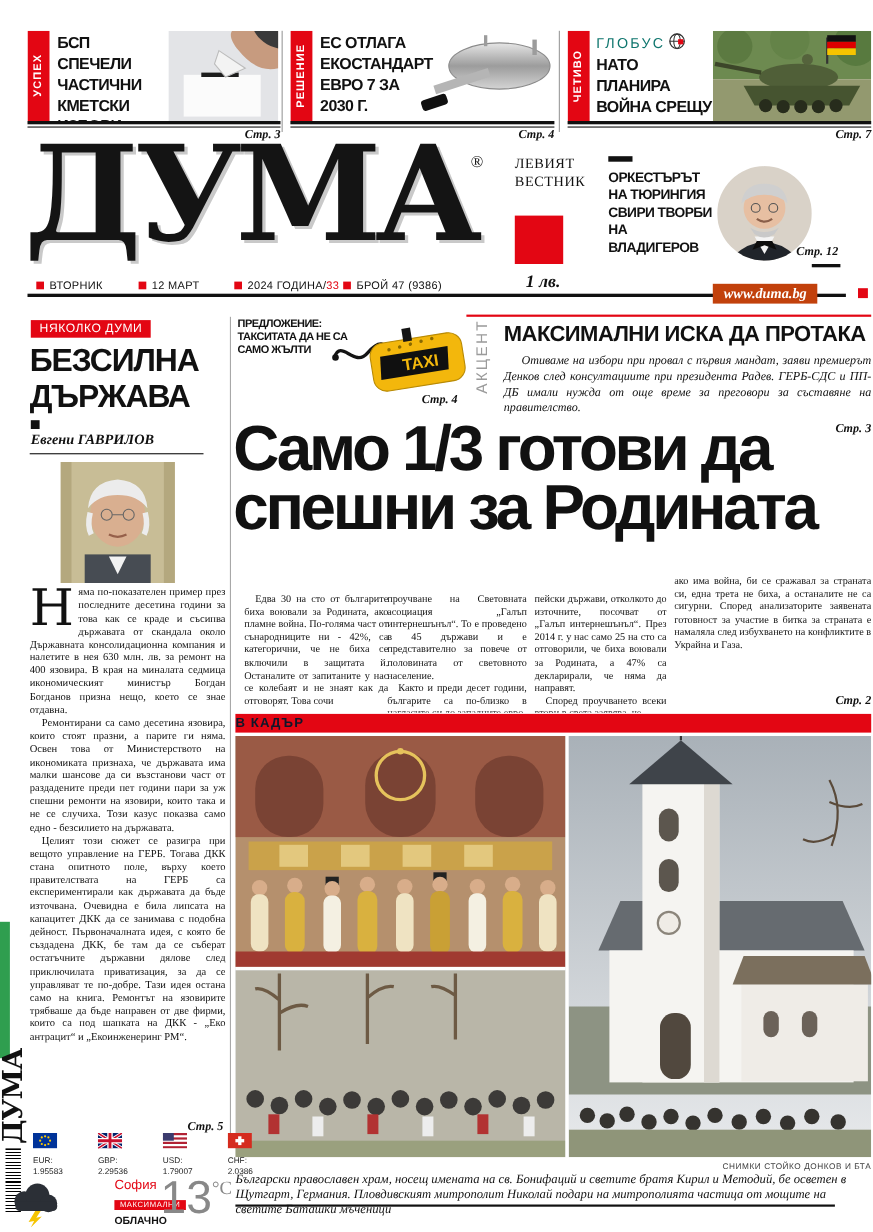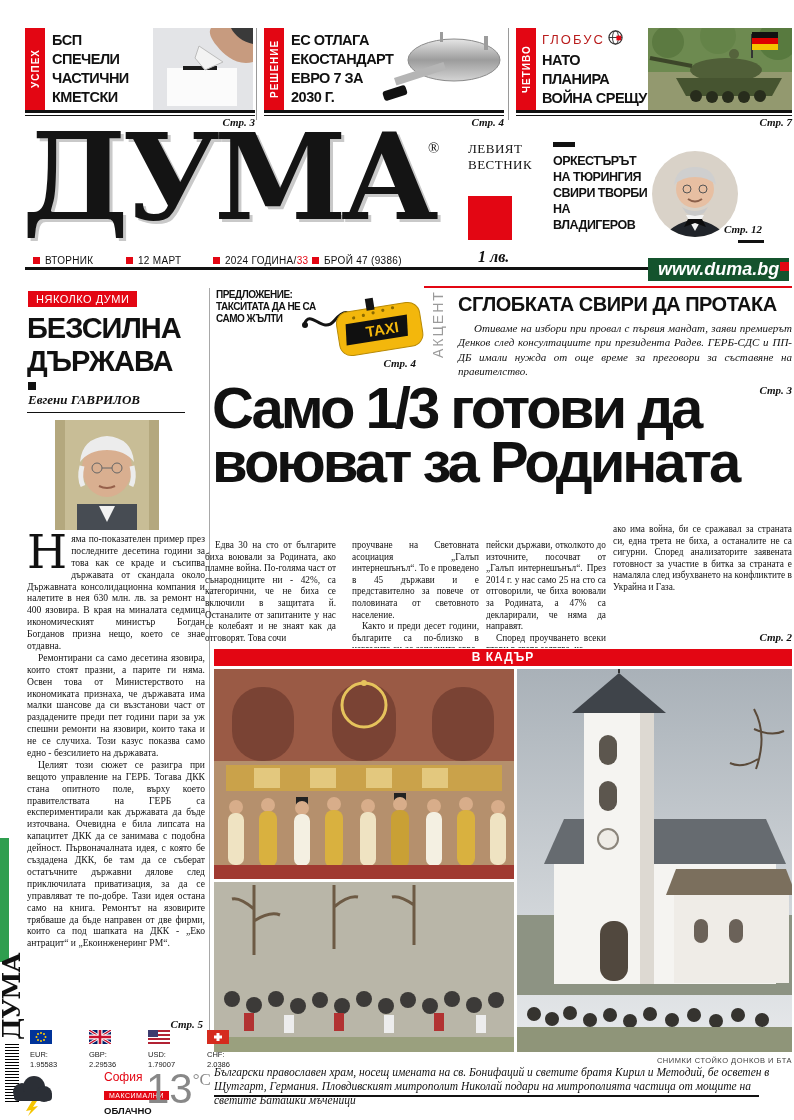--- a/index.html
+++ b/index.html
@@ -23,37 +23,37 @@
   .t-title{font-size:14.5px;padding:3px 4px 0 7px;line-height:1.3}
   .t-photo{flex:1;overflow:hidden}
   .vsep{width:1px;background:#9a9a9a;top:28px;height:92px}
   
   .logo{font-family:"DejaVu Serif",serif;font-weight:bold;font-size:120px;line-height:.82;
         letter-spacing:-6px;color:#141414;text-shadow:3px 3px 0 #c9c9c9}
   .tagline{font-weight:normal;font-size:13px;line-height:1.2;letter-spacing:.5px}
   .promo-title{font-size:12.5px;line-height:1.28}
   .dl-item{font-size:10px;letter-spacing:.3px;white-space:nowrap}
   .sq{display:inline-block;width:7px;height:7px;background:var(--red);margin-right:5px}
-  .sitepill{background:#14532d;color:#fff;font-style:italic;font-weight:bold;font-size:18px;
-            padding:1px 10px;font-family:Liberation Sans, sans-serif}
+  .sitepill{background:#c2410c;color:#fff;font-style:italic;font-weight:bold;font-size:13px;
+            padding:1px 10px;font-family:Liberation Serif, serif}
   
   .kicker{display:inline-block;font-size:11px;padding:2px 8px;letter-spacing:.5px}
   .op-title{font-size:29px;line-height:1.15;letter-spacing:-1px;width:160px}
   .op-body{width:178px;height:482px;overflow:hidden;font-size:9.6px;line-height:1.24}
   .op-body p{margin:0}
   .op-body p.ind{text-indent:11px}
   .dropcap{float:left;font-family:"DejaVu Serif",serif;font-size:46px;line-height:.78;padding:2px 4px 0 0}
   
   .headline{font-size:58px;font-weight:bold;letter-spacing:-3px;line-height:.93;
             font-family:"Liberation Sans",sans-serif;white-space:nowrap}
   .subhead{font-family:"Liberation Sans",sans-serif;font-size:21px;line-height:1.16;letter-spacing:-.3px}
   .leadcol{font-size:9.3px;line-height:1.25;text-align:justify;overflow:hidden}
   .leadcol p.ind{text-indent:10px}
-  .kadar{background:var(--red);color:#ffffff;font-family:"Liberation Sans",sans-serif;font-weight:bold;
-         font-size:12px;letter-spacing:1px;text-align:center;line-height:17px;height:17px}
+  .kadar{background:var(--red);color:#0f172a;font-family:"Liberation Sans",sans-serif;font-weight:bold;
+         font-size:12px;letter-spacing:1px;text-align:left;line-height:17px;height:17px}
   .credit{font-family:"Liberation Sans",sans-serif;font-size:7.5px;letter-spacing:.5px;color:#3c3c3c;text-align:right}
   .caption{font-style:italic;font-size:11.5px;line-height:1.2}
   
   .accent-title{font-size:20px;letter-spacing:-.5px}
   .accent-body{font-style:italic;font-size:11px;line-height:1.3;text-indent:16px}
   .akcent{color:#9b9b9b;font-size:14px;letter-spacing:2px;font-weight:normal}
   
   .taxi-title{font-size:10px;line-height:1.2;width:104px}
   
   .fx{display:flex;gap:15px}
@@ -118,21 +118,21 @@
     </div>
     <div class="rule2"></div>
     <div class="pageref">Стр. 4</div>
   </div>
   <div class="abs vsep" style="left:508px"></div>
 
   <div class="abs teaser" style="left:516px;width:276px">
     <div class="t-main">
       <div class="t-tag redbox vtag">ЧЕТИВО</div>
       <div style="width:112px;padding:2px 0 0 6px">
-        <div class="sans" style="font-size:13px;letter-spacing:2px;color:#b91c1c;display:flex;align-items:center;gap:3px">
+        <div class="sans" style="font-size:13px;letter-spacing:2px;color:#0f766e;display:flex;align-items:center;gap:3px">
           <span>ГЛОБУС</span>
           <span>
             <svg width="15" height="15" viewBox="0 0 16 16">
               <circle cx="8" cy="8" r="7" fill="none" stroke="#333" stroke-width="1.3"></circle>
               <ellipse cx="8" cy="8" rx="3.2" ry="7" fill="none" stroke="#333" stroke-width="1"></ellipse>
               <line x1="1" y1="8" x2="15" y2="8" stroke="#333" stroke-width="1"></line>
               <rect x="9" y="6" width="5" height="5" fill="#e30613"></rect>
             </svg>
           </span>
         </div>
@@ -255,29 +255,29 @@
           <rect x="70" y="6" width="8" height="12" fill="#141414"></rect>
         </g>
       </svg>
     </div>
     <div class="pageref abs" style="right:6px;top:68px;width:60px">Стр. 4</div>
   </div>
 
   <div class="abs" style="left:424px;top:286px;width:368px;height:2px;background:var(--red)"></div>
   <div class="abs vtag akcent" style="left:425px;top:292px;width:26px;height:64px">АКЦЕНТ</div>
   <div class="abs" style="left:458px;top:293px;width:334px">
-    <div class="cond accent-title">СГЛОБКАТА СВИРИ ДА ПРОТАКА</div>
+    <div class="cond accent-title">МАКСИМАЛНИ ИСКА ДА ПРОТАКА</div>
     <div class="accent-body just" style="margin-top:5px">Отиваме на избори при провал с първия мандат, заяви премиерът Денков след консултациите при президента Радев. ГЕРБ-СДС и ПП-ДБ имали нужда от още време за преговори за съставяне на правителство.</div>
     <div class="pageref" style="margin-top:6px">Стр. 3</div>
   </div>
 
   <div class="abs headline" style="left:212px;top:381px">Само 1/3 готови да</div>
-  <div class="abs headline" style="left:212px;top:435px">воюват за Родината</div>
-
-  <div class="abs leadcol" style="left:205px;top:540px;width:131px;height:108px">
+  <div class="abs headline" style="left:212px;top:435px">спешни за Родината</div>
+
+  <div class="abs leadcol" style="left:222px;top:540px;width:131px;height:108px">
     <p class="ind">Едва 30 на сто от българите биха воювали за Родината, ако пламне война. По-голяма част от сънародниците ни - 42%, са категорични, че не биха се включили в защитата й. Останалите от запитаните у нас се колебаят и не знаят как да отговорят. Това сочи</p>
   </div>
   <div class="abs leadcol" style="left:352px;top:540px;width:127px;height:108px">
     <p>проучване на Световната асоциация „Галъп интернешънъл“. То е проведено в 45 държави и е представително за повече от половината от световното население.</p>
       <p class="ind">Както и преди десет години, българите са по-близко в нагласите си до западните евро-</p>
   </div>
   <div class="abs leadcol" style="left:486px;top:540px;width:120px;height:108px">
     <p>пейски държави, отколкото до източните, посочват от „Галъп интернешънъл“. През 2014 г. у нас само 25 на сто са отговорили, че биха воювали за Родината, а 47% са декларирали, че няма да направят.</p>
       <p class="ind">Според проучването всеки втори в света заявява, че</p>
   </div>

